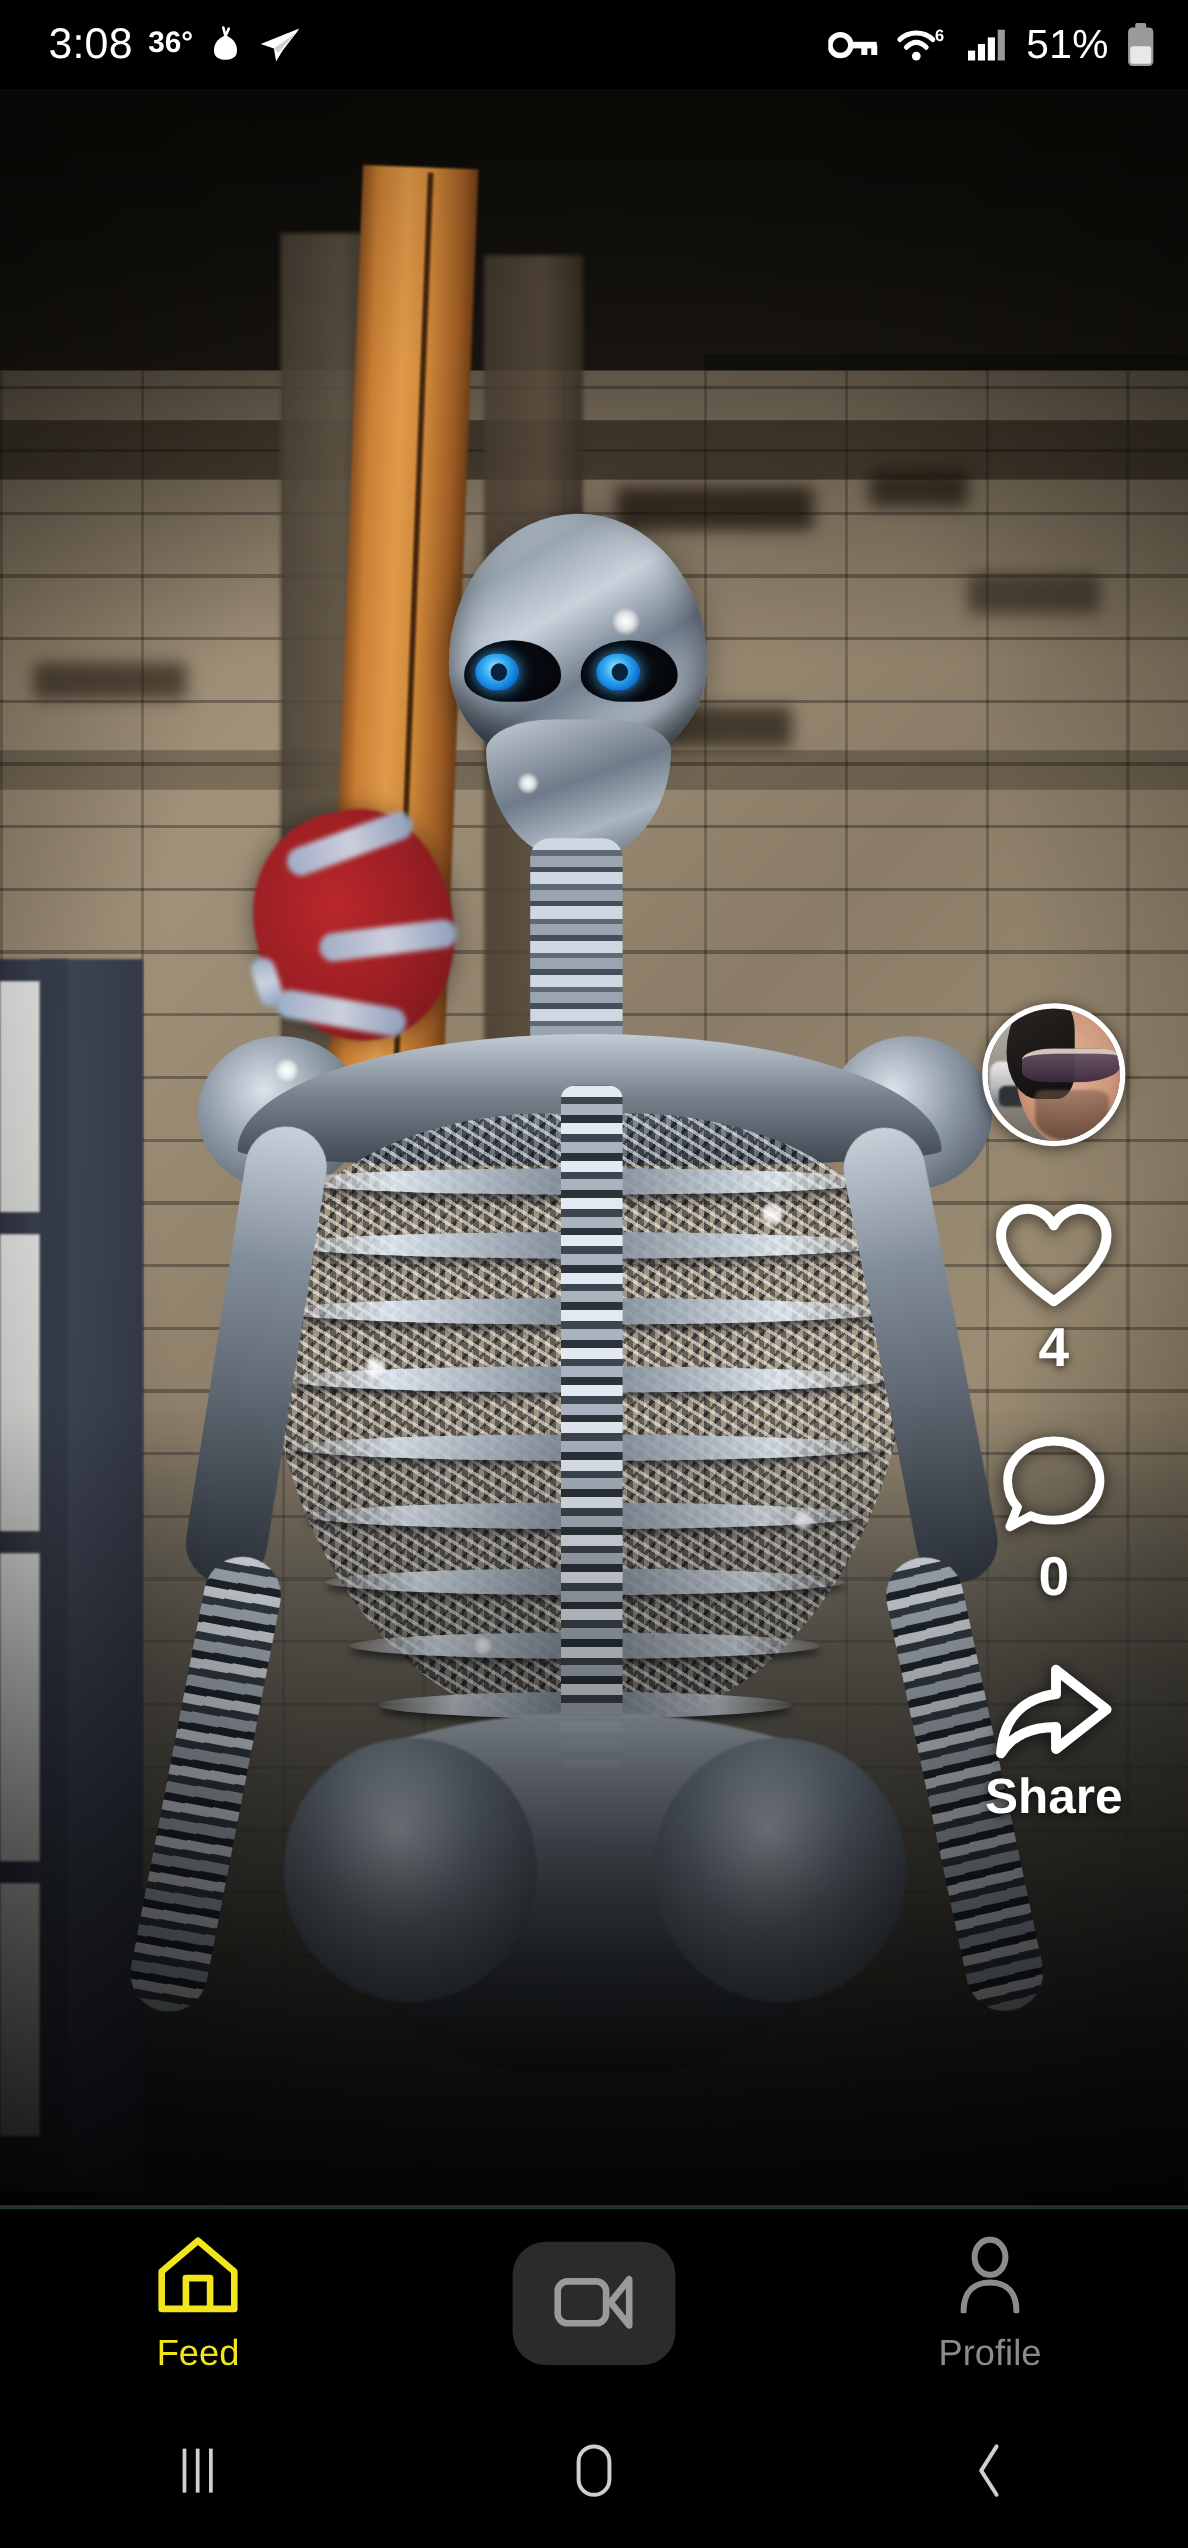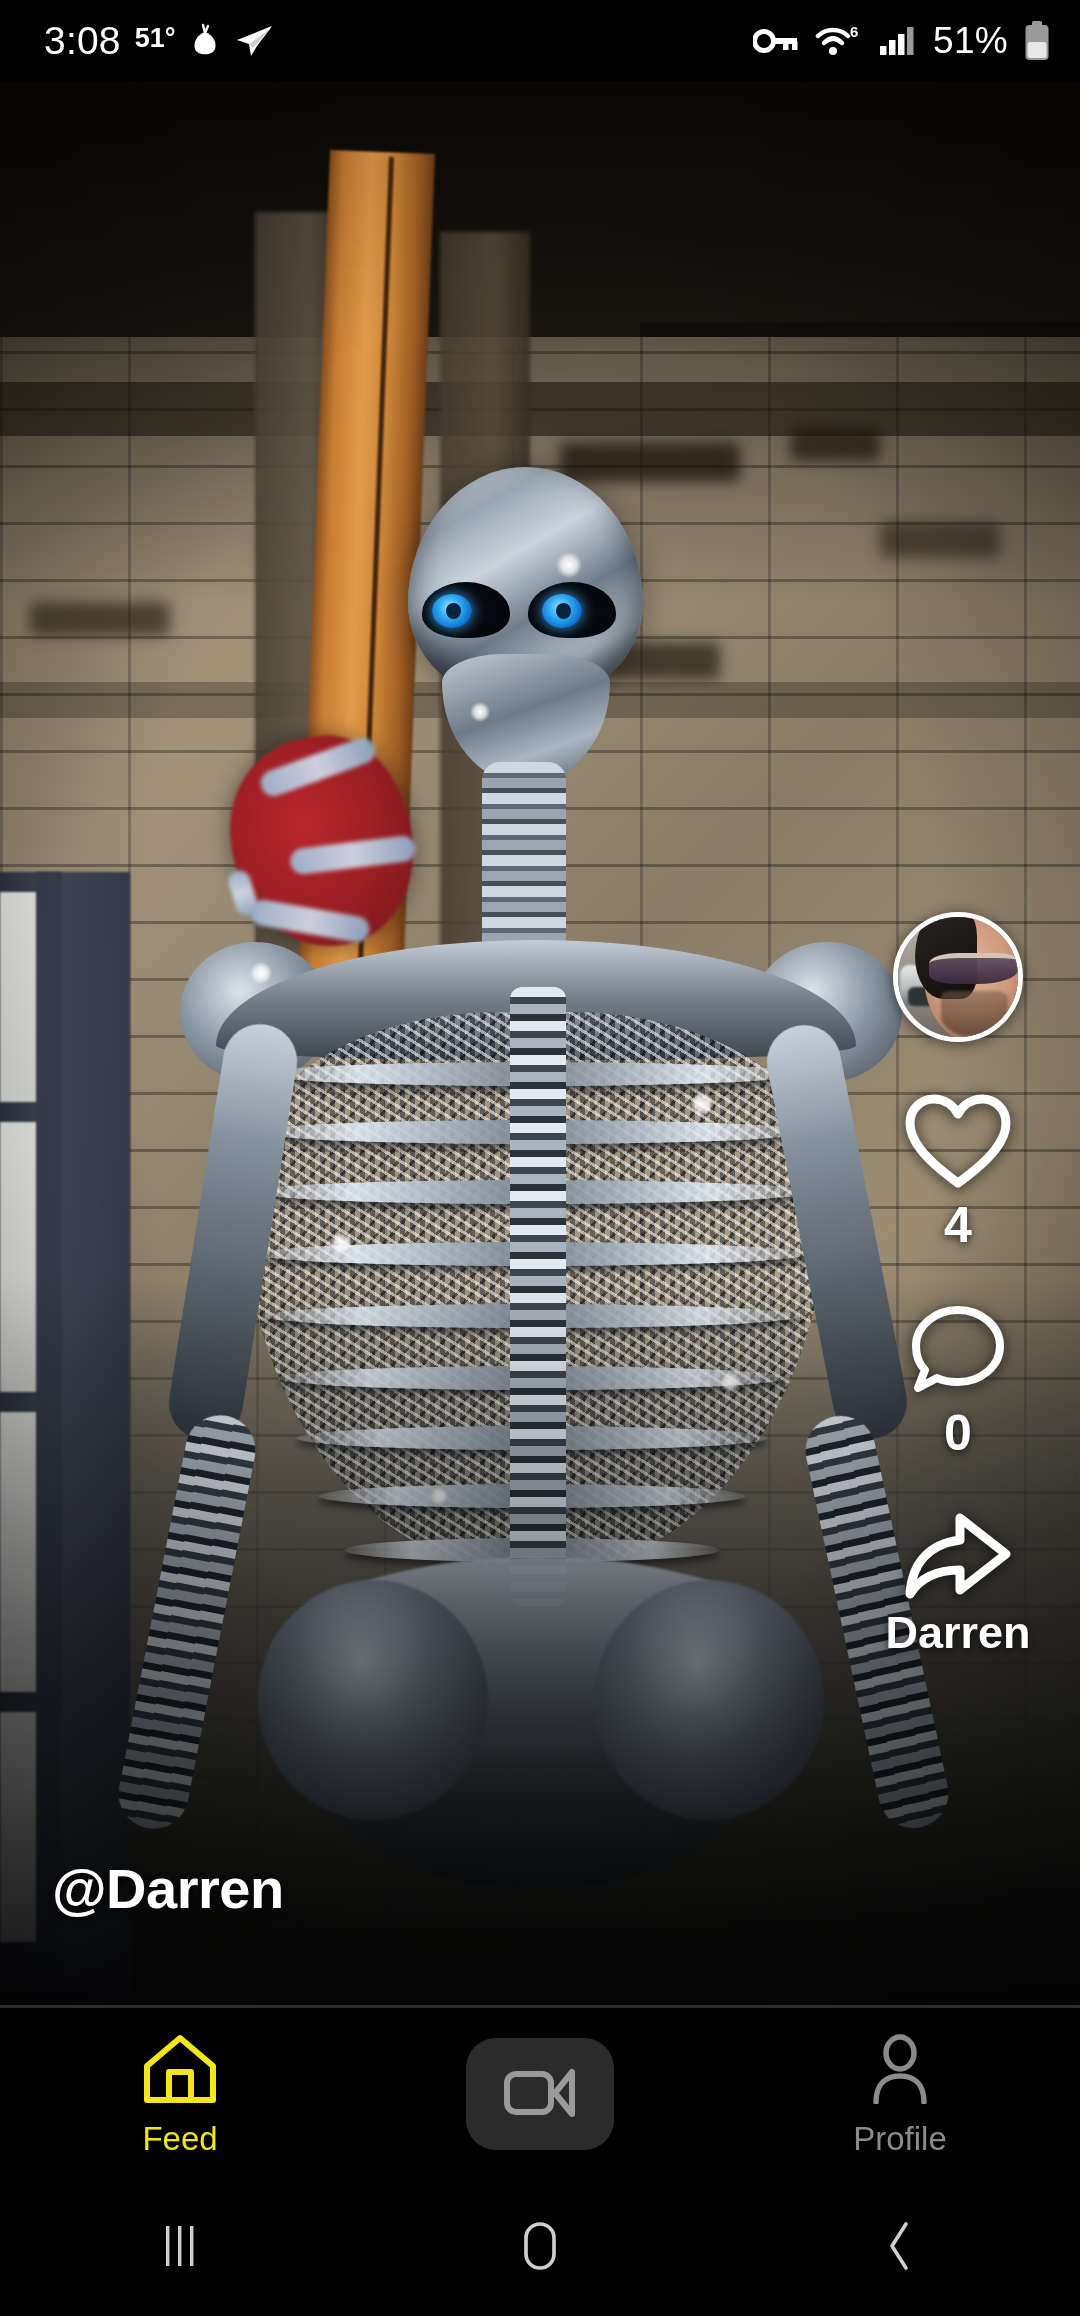--- a/index.html
+++ b/index.html
@@ -329,21 +329,21 @@
   .sys-item { flex:1; display:flex; align-items:center; justify-content:center; }
 </style>
 </head>
 <body>
 
 <div id="phone">
 
   <div class="statusbar">
     <div class="sb-left">
       <span class="sb-time">3:08</span>
-      <span class="sb-temp">51°</span>
+      <span class="sb-temp">36°</span>
       <span class="sb-icon">
         <svg width="30" height="36" viewBox="0 0 30 36">
           <path d="M15 9 C7 12 3 19 5 26 C7 33 23 33 25 26 C27 19 23 12 15 9 Z" fill="#fff"></path>
           <path d="M15 10 L13 2 M15 10 L18 3" stroke="#fff" stroke-width="2.4" fill="none" stroke-linecap="round"></path>
         </svg>
       </span>
       <span class="sb-icon">
         <svg width="40" height="36" viewBox="0 0 40 36">
           <path d="M38 3 L3 17 L15 21 L17 33 L23 23 L36 6 Z" fill="#fff"></path>
           <path d="M15 21 L36 6 L19 25 Z" fill="#cfcfcf"></path>
@@ -497,26 +497,25 @@
         </span>
         <span class="act-count">0</span>
       </div>
 
       <div class="act">
         <span>
           <svg width="112" height="92" viewBox="0 0 112 92">
             <path d="M58 8 L104 44 L58 80 L58 60 C34 60 18 68 8 84 C10 52 28 34 58 30 Z" fill="none" stroke="#fff" stroke-width="9" stroke-linejoin="round" stroke-linecap="round"></path>
           </svg>
         </span>
-        <span class="act-label">Darren</span>
+        <span class="act-label">Share</span>
       </div>
     </div>
 
     <div class="caption">
-      <div class="cap-user">@Darren</div>
     </div>
   </div>
 
   <div class="divider"></div>
 
   <div class="bottomnav">
 
     <div class="nav-item">
       <span>
         <svg width="76" height="70" viewBox="0 0 76 70">

